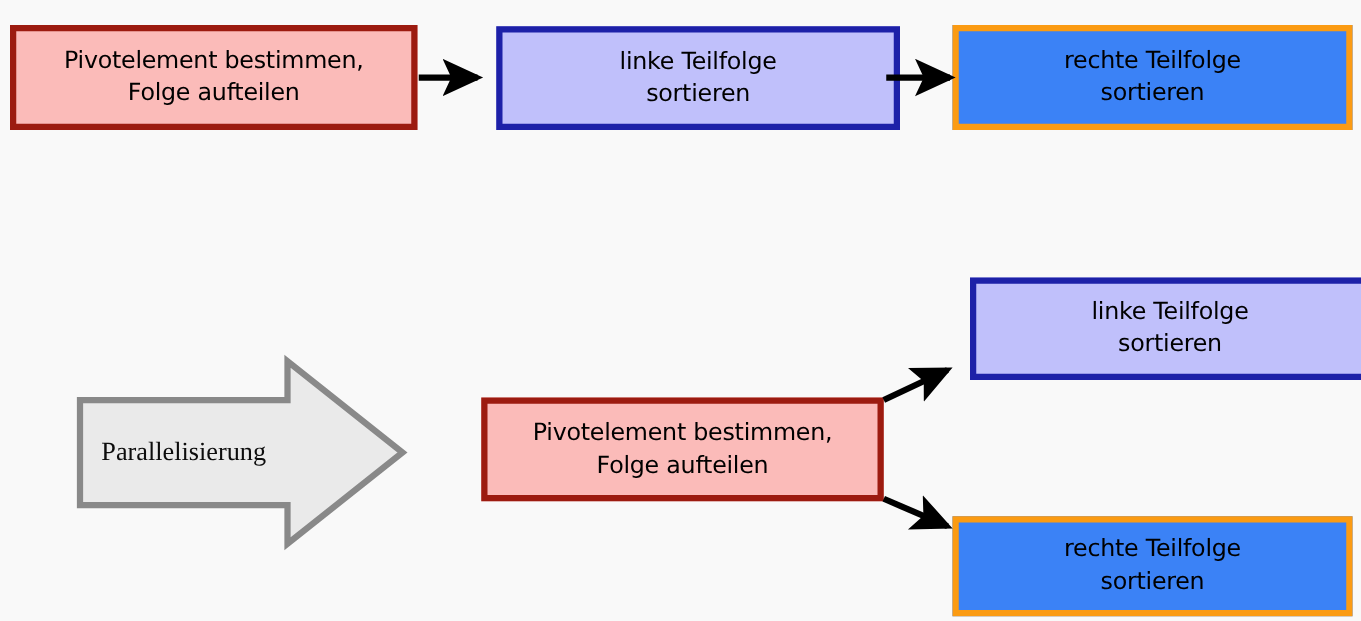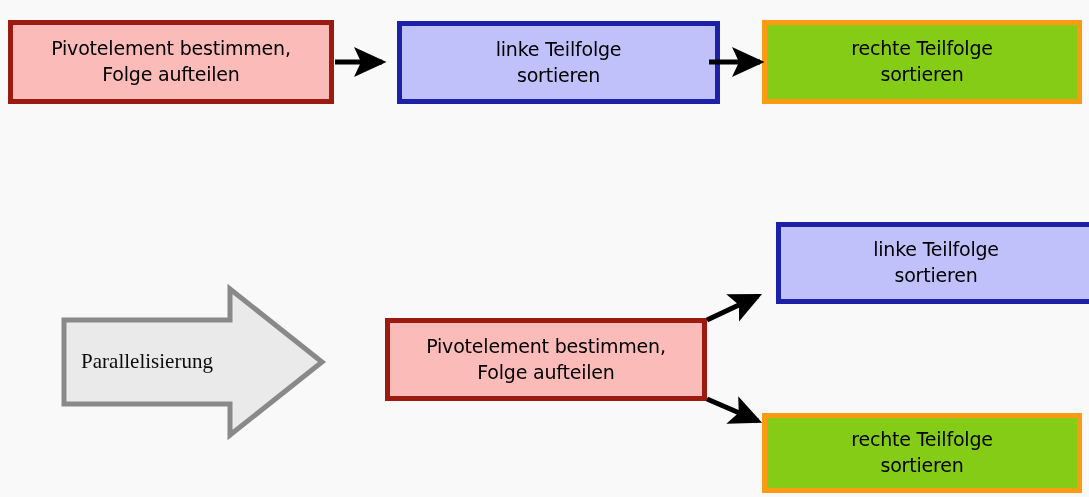--- a/index.html
+++ b/index.html
@@ -33,21 +33,21 @@
   .node.red {
     background: #fbbbb9;
     border: 5px solid #9c1b10;
   }
   .node.blue {
     background: #c0c0fb;
     border: 5px solid #1d21a8;
     margin-left: 14px;
   }
   .node.yellow {
-    background: #84cc16;
+    background: #3b82f6;
     border: 5px solid #fb9b13;
   }
   .flow-arrow-svg {
     position: absolute;
     left: 0;
     top: 0;
     width: 1089px;
     height: 497px;
     pointer-events: none;
   }

